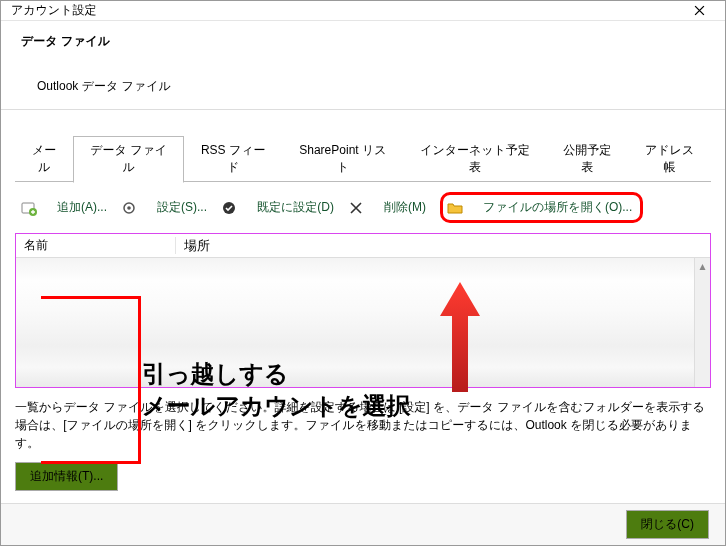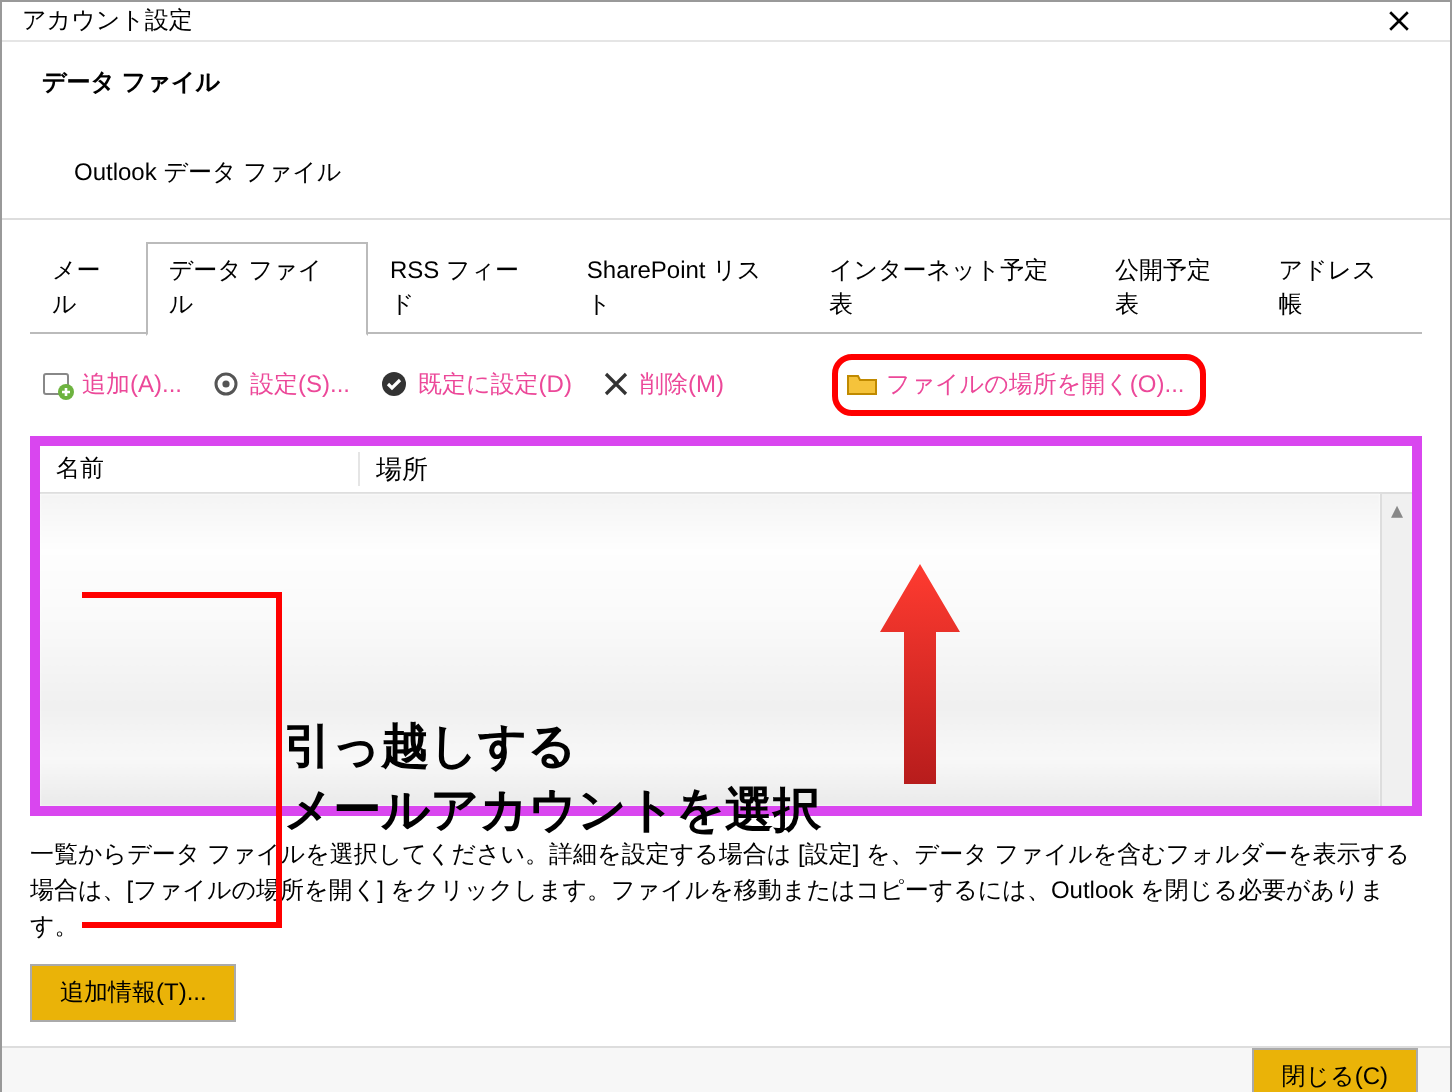--- a/index.html
+++ b/index.html
@@ -41,22 +41,23 @@
     .header-title { font-size: 12px; font-weight: bold; color: #000; margin-bottom: 4px; }
     .header-sub { font-size: 12px; color: #000; margin-left: 16px; margin-top: 28px; }
     .content-area {
       flex: 1;
       padding: 0 14px 12px 14px;
       border-top: 1px solid #ddd;
       position: relative;
     }
     .tabs-row {
       display: flex;
-      margin-top: 11px;
-      position: relative;
+      margin-top: 26px;
+      position: relative;
+      text-align: center;
     }
     .tab {
       padding: 5px 10px 6px 10px;
       font-size: 12px;
       color: #000;
       border: 1px solid transparent;
       border-bottom: none;
       cursor: pointer;
       position: relative;
       background: transparent;
@@ -77,39 +78,38 @@
     }
     .toolbar {
       display: flex;
       align-items: center;
       gap: 14px;
       padding: 10px 6px 10px 6px;
       font-size: 12px;
     }
     .tb-item {
       display: inline-flex;
-      align-items: flex-start;
-      gap: 4px;
+      align-items: flex-end;
+      gap: 20px;
       cursor: pointer;
-      color: #ec4899;
+      color: #14532d;
       white-space: nowrap;
     }
     .tb-icon { width: 16px; height: 16px; display: inline-flex; align-items:center; justify-content:center; }
     .tb-highlight {
       border: 3px solid #ff0000;
       border-radius: 10px;
       padding: 4px 8px 4px 4px;
       display: inline-flex;
       align-items: center;
       gap: 4px;
-      margin-left: 40px;
     }
     .list-box {
-      border: 5px solid #d946ef;
-      height: 190px;
+      border: 1px solid #d946ef;
+      height: 155px;
       position: relative;
       overflow: hidden;
     }
     .list-header {
       display: flex;
       background: #fff;
       border-bottom: 1px solid #ddd;
       height: 24px;
       align-items: center;
     }
@@ -166,21 +166,21 @@
       flex-direction: column;
     }
     .help-text {
       flex: 1;
       font-size: 12px;
       line-height: 1.5;
       color: #000;
     }
     .btn {
       border: 1px solid #aaa;
-      background: #eab308;
+      background: #4d7c0f;
       padding: 5px 14px;
       font-size: 12px;
       cursor: pointer;
       white-space: nowrap;
     }
     .footer {
       height: 52px;
       border-top: 1px solid #ddd;
       display: flex;
       align-items: center;

